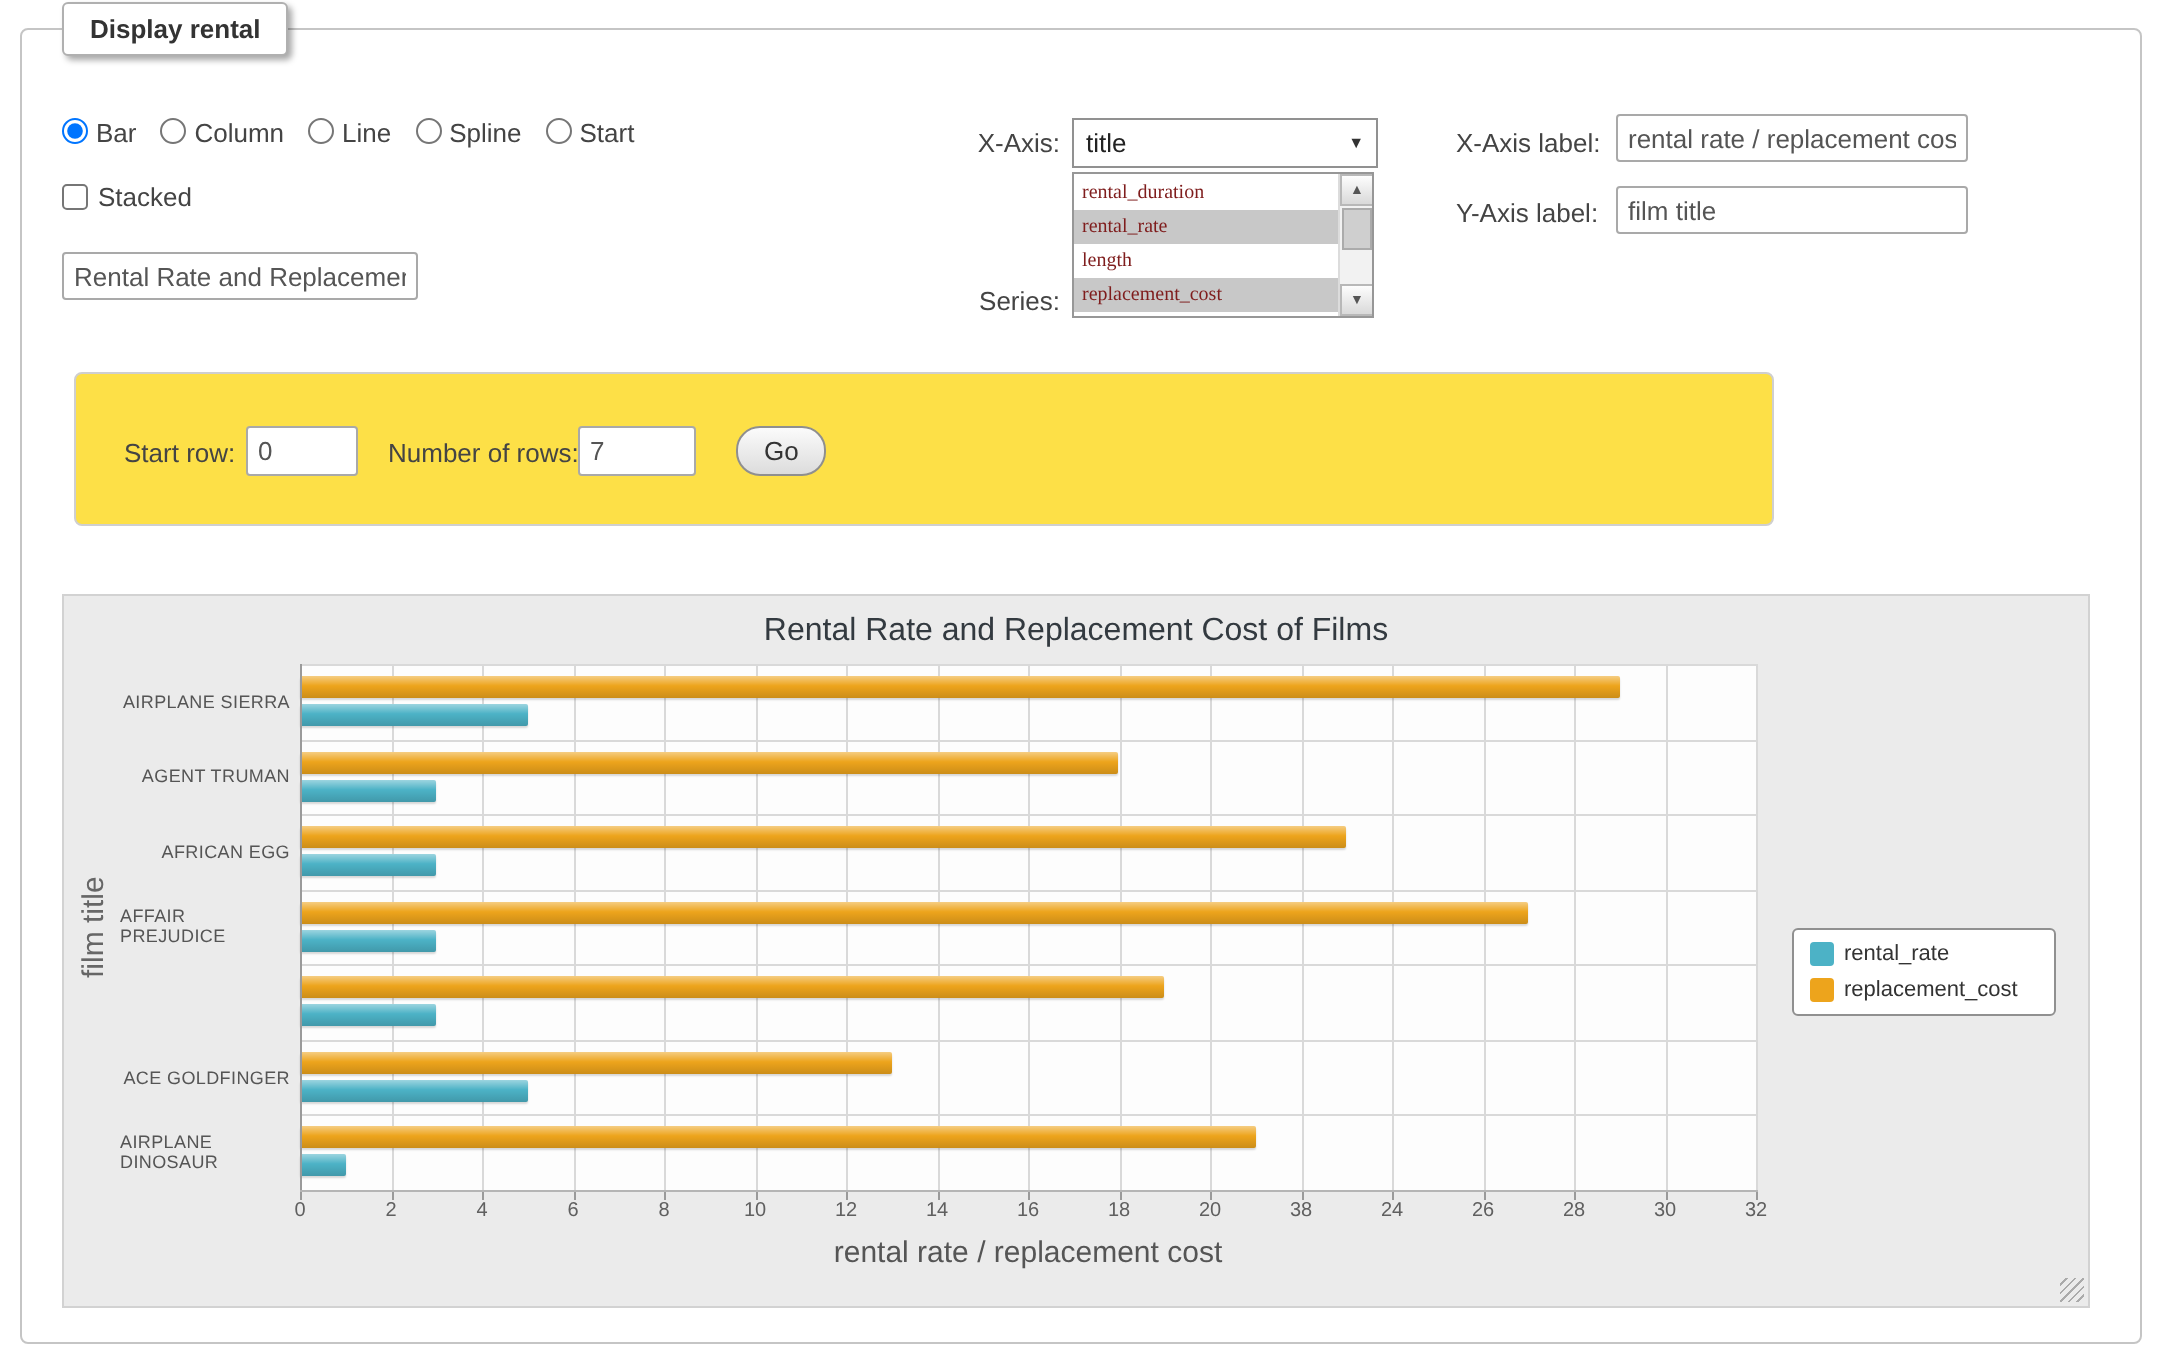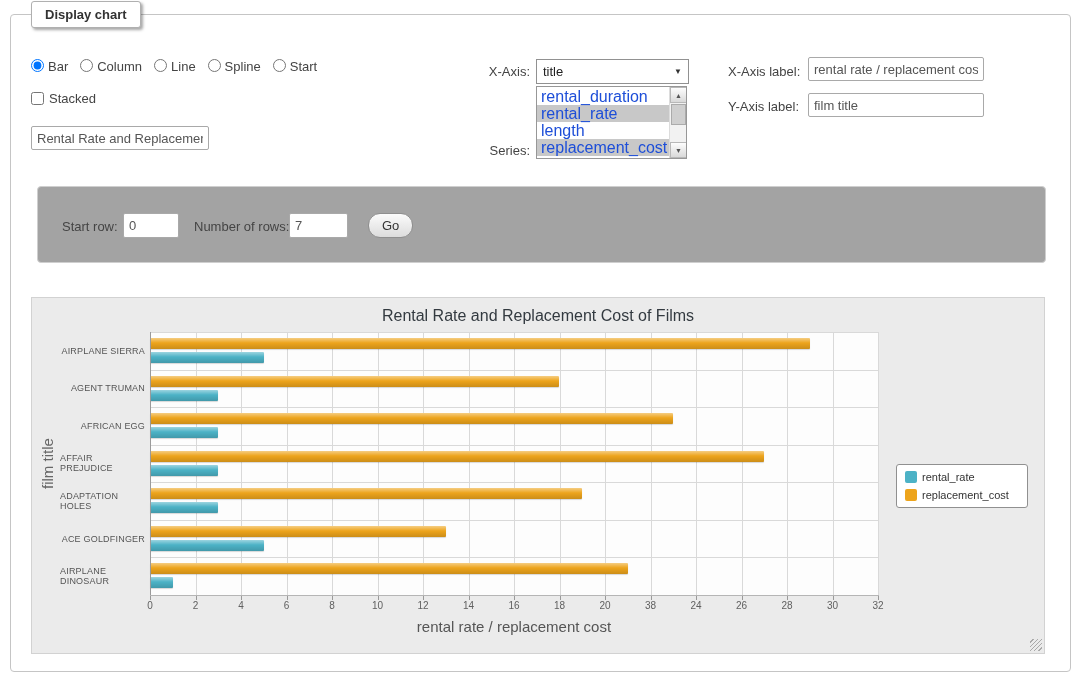--- a/index.html
+++ b/index.html
@@ -22,32 +22,32 @@
   .lbl-xaxis  { left: 437px; top: 49px; width: 82px; text-align: right; }
   .lbl-series { left: 437px; top: 128px; width: 82px; text-align: right; }
   .lbl-xlabel { left: 717px; top: 49px; }
   .lbl-ylabel { left: 717px; top: 84px; }
 
   .select-box { position: absolute; left: 525px; top: 44px; width: 153px; height: 25px; border: 1px solid #919191; background: #fff; display: flex; align-items: center; justify-content: space-between; padding: 0 6px; font-size: 13px; color: #222; cursor: default; }
   .select-arrow { font-size: 8px; color: #333; }
 
   .listbox { position: absolute; left: 525px; top: 71px; width: 151px; height: 73px; border: 1px solid #979797; background: #fff; overflow: hidden; }
   .listbox-items { position: absolute; left: 0; top: 1px; right: 17px; bottom: 0; }
-  .series-option { height: 17px; line-height: 17px; font-size: 16px; color: #1d4ed8; padding-left: 4px; white-space: nowrap; }
+  .series-option { height: 17px; line-height: 17px; font-size: 10px; color: #7f1d1d; padding-left: 4px; white-space: nowrap; font-family: Liberation Serif, serif; }
   .series-option.selected { background: #c8c8c8; }
   .lb-scrollbar { position: absolute; right: 0; top: 0; width: 17px; height: 100%; background: #f2f2f2; border-left: 1px solid #dcdcdc; }
   .lb-btn { position: absolute; left: 0; width: 17px; height: 16px; background: linear-gradient(#fdfdfd, #d9d9d9); border: 1px solid #b8b8b8; font-size: 7px; color: #555; display: flex; align-items: center; justify-content: center; }
   .lb-up { top: 0; }
   .lb-down { bottom: 0; }
   .lb-thumb { position: absolute; left: 1px; top: 17px; width: 15px; height: 21px; background: #cfcfcf; border: 1px solid #ababab; }
 
   .input-xlabel { position: absolute; left: 797px; top: 42px; width: 176px; height: 24px; }
   .input-ylabel { position: absolute; left: 797px; top: 78px; width: 176px; height: 24px; }
 
-  .rows-panel { position: absolute; left: 26px; top: 171px; width: 1009px; height: 77px; background: #a3a3a3; border: 1px solid #cfcfcf; border-radius: 4px; }
+  .rows-panel { position: absolute; left: 26px; top: 171px; width: 850px; height: 77px; background: #fde047; border: 1px solid #cfcfcf; border-radius: 4px; }
   .rows-panel .form-label { color: #444; }
   .lbl-startrow { left: 24px; top: 32px; }
   .input-startrow { position: absolute; left: 85px; top: 26px; width: 56px; height: 25px; }
   .lbl-numrows { left: 156px; top: 32px; }
   .input-numrows { position: absolute; left: 251px; top: 26px; width: 59px; height: 25px; }
   .go-button { position: absolute; left: 330px; top: 26px; height: 25px; padding: 0 13px; font-size: 13px; color: #333; background: linear-gradient(#fbfbfb, #dcdcdc); border: 1px solid #8f8f8f; border-radius: 12px; cursor: default; font-family: "Liberation Sans", sans-serif; }
 
   .chart-panel { position: absolute; left: 20px; top: 282px; width: 1014px; height: 357px; background: #ebebeb; border: 1px solid #d2d2d2; }
   .chart-title { position: absolute; left: 0; right: 0; top: 9px; text-align: center; font-size: 16px; color: #333a40; }
 
@@ -73,21 +73,21 @@
   .legend-swatch { width: 12px; height: 12px; border-radius: 2px; flex: 0 0 auto; }
   .legend-label { font-size: 11px; color: #333; white-space: nowrap; }
 
   .resize-handle { position: absolute; right: 2px; bottom: 2px; width: 12px; height: 12px; background: repeating-linear-gradient(-45deg, transparent, transparent 2px, #9a9a9a 2px, #9a9a9a 3px); opacity: 0.8; }
 </style>
 </head>
 <body>
 
 <div id="root">
   <div class="fieldset">
-    <div class="legend-box">Display chart</div>
+    <div class="legend-box">Display rental</div>
 
     <div class="radio-row">
       <label class="radio-item">
         <input type="radio" name="ctype" checked="" style="">
         <span>Bar</span>
       </label>
       <label class="radio-item">
         <input type="radio" name="ctype" style="">
         <span>Column</span>
       </label>
@@ -148,21 +148,20 @@
     </div>
 
     <div class="chart-panel">
       <div class="chart-title">Rental Rate and Replacement Cost of Films</div>
       <div class="yaxis-title">film title</div>
       <div id="ycats">
           <div class="ycat" style="top: 37.5714px; height: 37.5714px;">AGENT TRUMAN</div>
           <div class="ycat" style="top: 0px; height: 37.5714px;">AIRPLANE SIERRA</div>
           <div class="ycat" style="top: 75.1429px; height: 37.5714px;">AFRICAN EGG</div>
           <div class="ycat" style="top: 112.714px; height: 37.5714px;">AFFAIR PREJUDICE</div>
-          <div class="ycat" style="top: 150.286px; height: 37.5714px;">ADAPTATION HOLES</div>
           <div class="ycat" style="top: 187.857px; height: 37.5714px;">ACE GOLDFINGER</div>
           <div class="ycat" style="top: 225.429px; height: 37.5714px;">AIRPLANE DINOSAUR</div>
         </div>
       <div id="plot">
           <div class="hgrid" style="top: 0px;"></div>
           <div class="hgrid" style="top: 38px;"></div>
           <div class="hgrid" style="top: 75px;"></div>
           <div class="hgrid" style="top: 113px;"></div>
           <div class="hgrid" style="top: 150px;"></div>
           <div class="hgrid" style="top: 188px;"></div>

